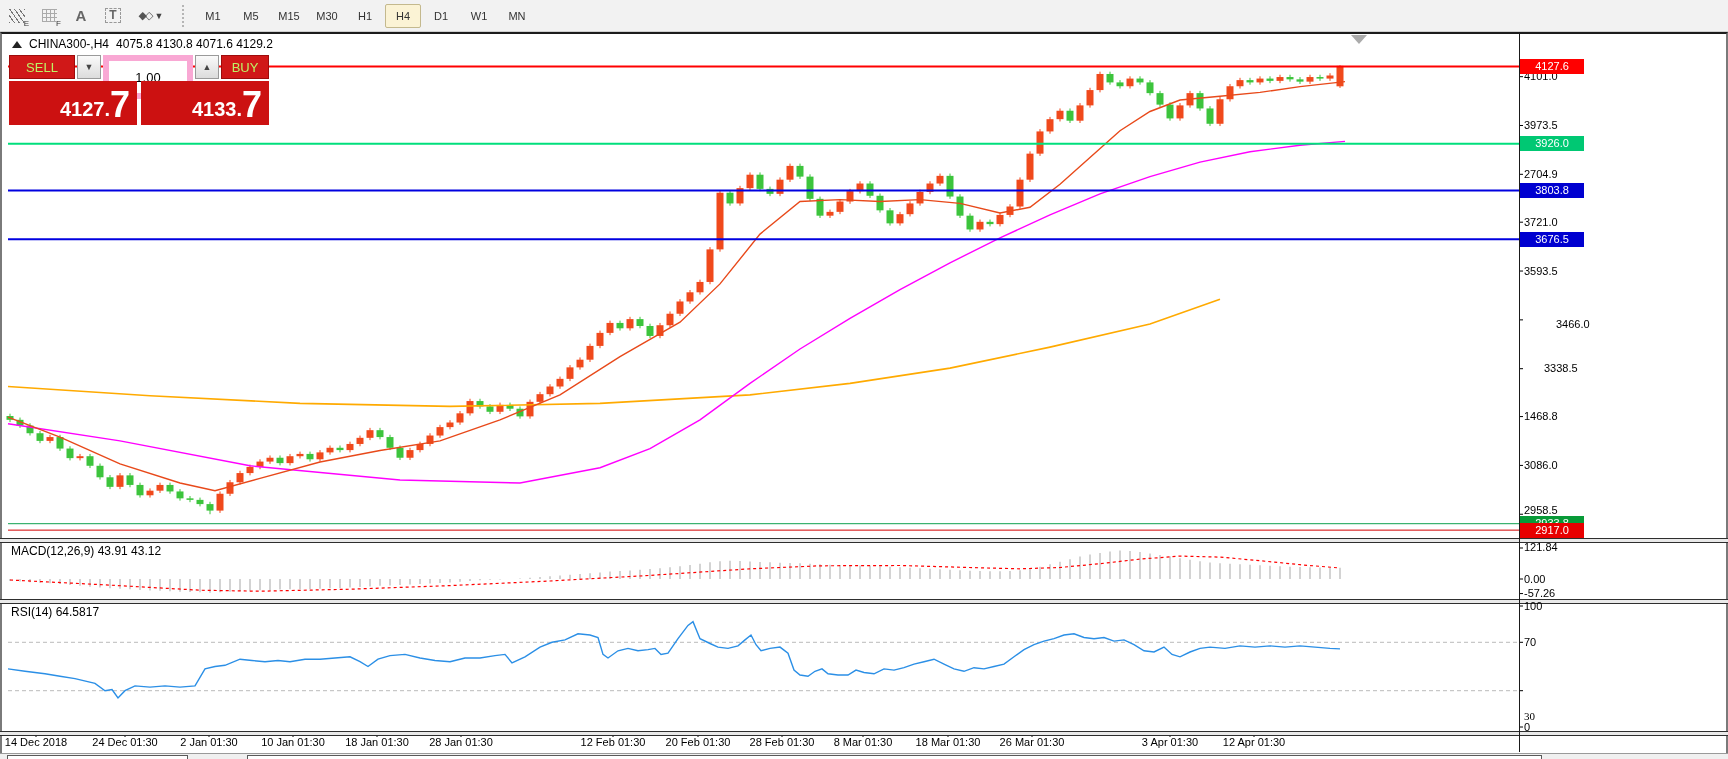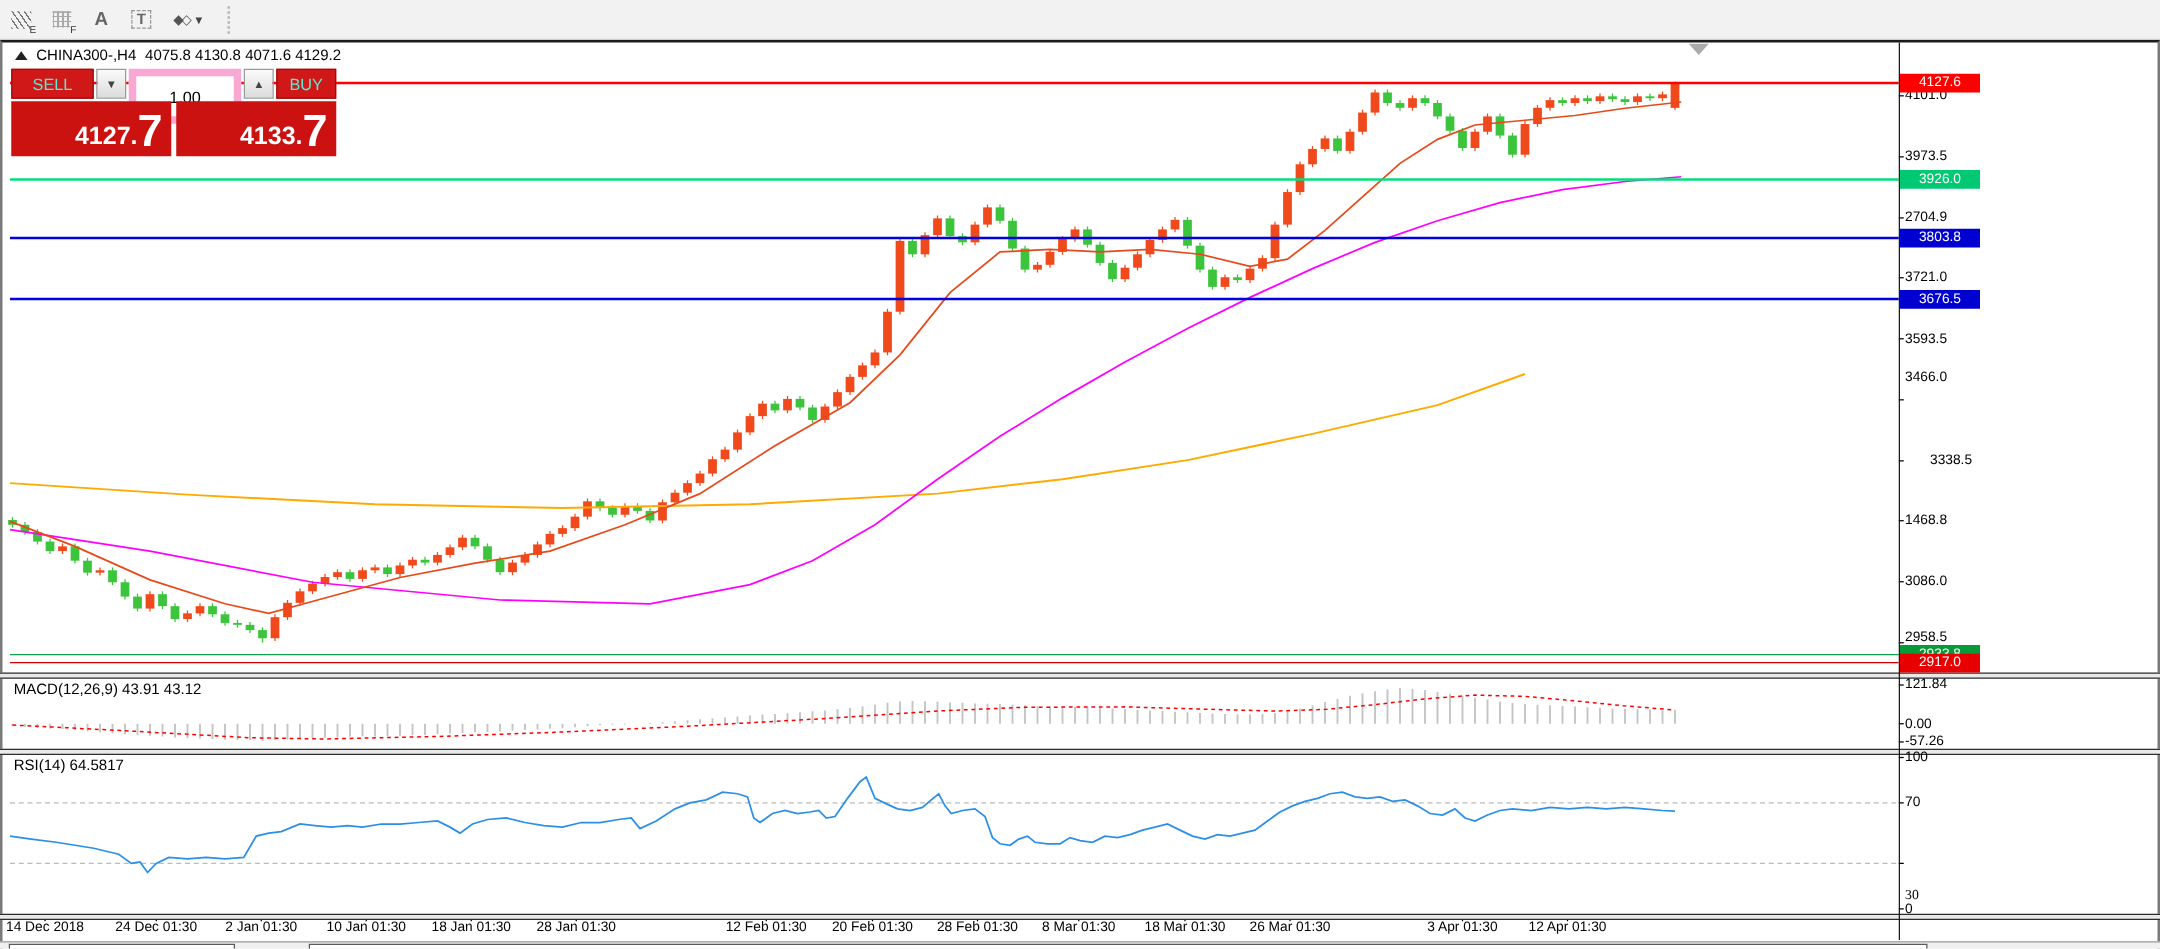--- a/index.html
+++ b/index.html
@@ -38,21 +38,21 @@
   .price-badge{position:absolute;left:1520px;width:64px;height:15px;line-height:15px;font-size:11px;color:#fff;
                text-align:center;}
   .date-label{position:absolute;top:736px;font-size:11px;color:#000;white-space:nowrap;transform:translateX(-50%);}
   .bottom-strip{position:absolute;left:0;top:753px;width:1728px;height:6px;background:#f0f0f0;border-top:1px solid #9a9a9a;}
   .dock-box{position:absolute;top:1px;height:8px;background:#fff;border:1px solid #5a5a5a;}
   .scroll-marker{position:absolute;left:1351px;top:35px;width:0;height:0;border-left:8px solid transparent;
                  border-right:8px solid transparent;border-top:9px solid #ababab;}
   
   .trade-panel{position:absolute;left:9px;top:55px;width:260px;z-index:5;}
   .tp-row1{display:flex;height:24px;gap:2px;}
-  .btn-red{background:#d01818;color:#5eead4;display:flex;align-items:center;justify-content:center;
+  .btn-red{background:#d01818;color:#bef264;display:flex;align-items:center;justify-content:center;
            font-size:13px;border:1px solid #9e0c0c;}
   .sell-btn{width:64px;}
   .buy-btn{width:46px;flex:0 0 auto;}
   .spin-btn{width:22px;background:linear-gradient(#fafafa,#dcdcdc);border:1px solid #9a9a9a;color:#444;
             font-size:9px;display:flex;align-items:center;justify-content:center;}
   .vol-input{flex:1;border:6px solid #f9a8d4;font-size:13px;text-align:center;padding:16px 5px;min-width:0;
              font-family:"Liberation Sans",sans-serif;}
   .tp-row2{display:flex;margin-top:2px;gap:4px;height:44px;}
   .price-block{flex:1;background:#cc1111;color:#fff;display:flex;align-items:flex-end;justify-content:center;
                padding-bottom:3px;padding-left:44px;}
@@ -77,20 +77,31 @@
       <span class="letter-a">A</span>
     </div>
     <div class="tool-btn">
       <span class="letter-t">T</span>
     </div>
     <div class="tool-btn" style="width:40px;">
       <span class="icon-arrows">◆◇</span>
       <span class="caret">▼</span>
     </div>
     <div class="group-handle"></div>
+    <div id="tf-group" style="display:flex;">
+        <div class="tf-btn">M1</div>
+        <div class="tf-btn">M5</div>
+        <div class="tf-btn">M15</div>
+        <div class="tf-btn">M30</div>
+        <div class="tf-btn">H1</div>
+        <div class="tf-btn active">H4</div>
+        <div class="tf-btn">D1</div>
+        <div class="tf-btn">W1</div>
+        <div class="tf-btn">MN</div>
+      </div>
   </div>
 
   <div class="chart-window"></div>
 
   <svg id="plot" class="plot-svg">
       <line x1="8" y1="642.3" x2="1519" y2="642.3" stroke="#bbbbbb" stroke-width="1" stroke-dasharray="4 3"></line>
       <line x1="8" y1="690.7" x2="1519" y2="690.7" stroke="#bbbbbb" stroke-width="1" stroke-dasharray="4 3"></line>
       <line x1="10" y1="413.7015" x2="10" y2="422.1275" stroke="#3cc43c" stroke-width="1"></line>
       <rect x="6.5" y="415.9995" width="7" height="3.829999999999984" fill="#3cc43c"></rect>
       <line x1="20" y1="417.5315" x2="20" y2="427.8725" stroke="#3cc43c" stroke-width="1"></line>
@@ -575,21 +586,21 @@
   <div class="indicator-label" style="top:605px;">RSI(14) 64.5817</div>
 
   <div class="axis-vline"></div>
 
   <div id="price-axis">
       <div class="price-tick-label" style="top: 70.1615px;">4101.0</div>
       <div class="price-tick-label" style="top: 118.994px;">3973.5</div>
       <div class="price-tick-label" style="top: 167.827px;">2704.9</div>
       <div class="price-tick-label" style="top: 215.702px;">3721.0</div>
       <div class="price-tick-label" style="top: 264.534px;">3593.5</div>
-      <div class="price-tick-label" style="top: 296px;">3466.0</div>
+      <div class="price-tick-label" style="top: 318px; margin-left: 32px;">3466.0</div>
       <div class="price-tick-label" style="top: 362.199px; margin-left: 20px;">3338.5</div>
       <div class="price-tick-label" style="top: 410.074px;">1468.8</div>
       <div class="price-tick-label" style="top: 458.906px;">3086.0</div>
       <div class="price-tick-label" style="top: 504px;">2958.5</div>
       <div class="price-badge" style="top: 58.9737px; background: rgb(255, 0, 0);">4127.6</div>
       <div class="price-badge" style="top: 136.186px; background: rgb(0, 200, 115);">3926.0</div>
       <div class="price-badge" style="top: 182.989px; background: rgb(0, 0, 208);">3803.8</div>
       <div class="price-badge" style="top: 231.745px; background: rgb(0, 0, 208);">3676.5</div>
       <div class="price-badge" style="top: 516.199px; background: rgb(8, 154, 56);">2933.8</div>
       <div class="price-badge" style="top: 522.634px; background: rgb(232, 0, 0);">2917.0</div>

